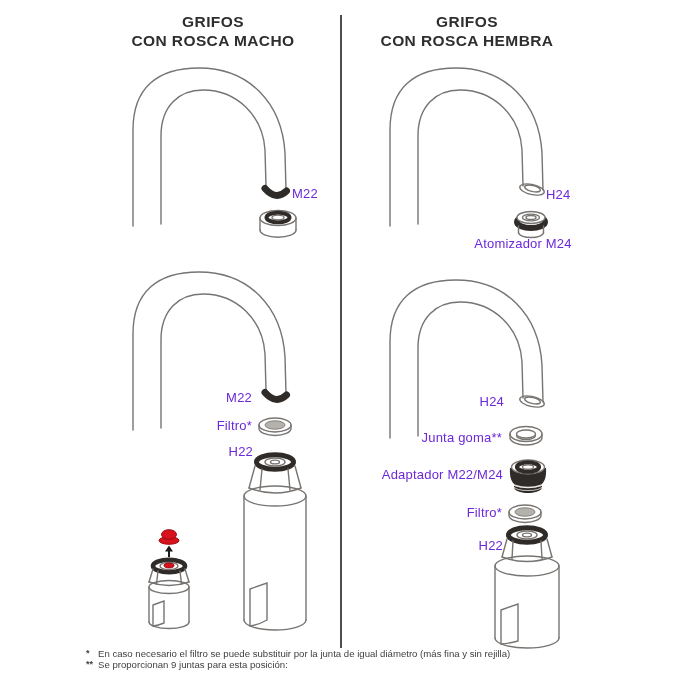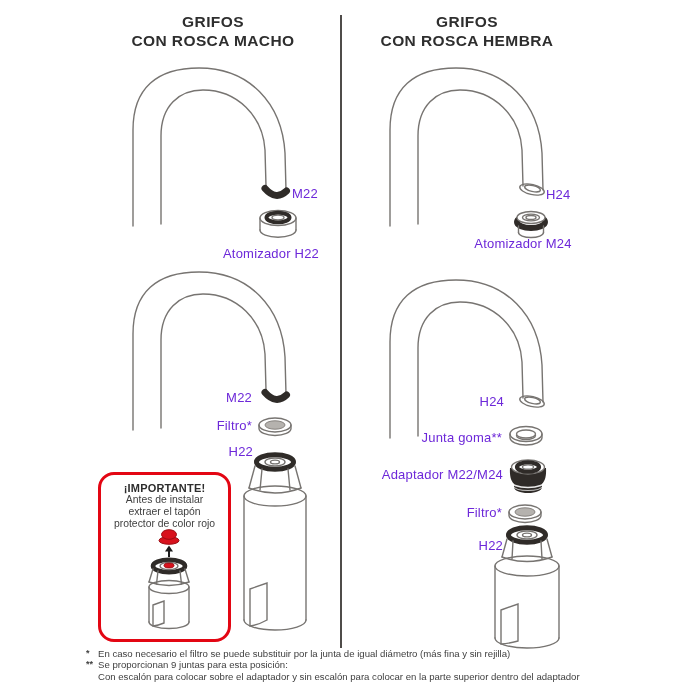--- a/index.html
+++ b/index.html
@@ -181,48 +181,37 @@
     <div>CON ROSCA MACHO</div>
   </div>
   <div class="hdr hdr-right">
     <div>GRIFOS</div>
     <div>CON ROSCA HEMBRA</div>
   </div>
 
   <div class="divider"></div>
 
   <div class="lbl" style="left:292px;top:186px;">M22</div>
-  <div class="lbl ctr" style="left:205px;top:246px;width:132px;">Atomizador H22</div>
   <div class="lbl ra" style="left:212px;top:390px;width:40px;">M22</div>
   <div class="lbl ra" style="left:200px;top:418px;width:52px;">Filtro*</div>
   <div class="lbl ra" style="left:213px;top:444px;width:40px;">H22</div>
 
   <div class="lbl" style="left:546px;top:187px;">H24</div>
   <div class="lbl ctr" style="left:457px;top:236px;width:132px;">Atomizador M24</div>
   <div class="lbl ra" style="left:464px;top:394px;width:40px;">H24</div>
   <div class="lbl ra" style="left:400px;top:430px;width:102px;">Junta goma**</div>
   <div class="lbl ra" style="left:360px;top:467px;width:143px;">Adaptador M22/M24</div>
   <div class="lbl ra" style="left:450px;top:505px;width:52px;">Filtro*</div>
   <div class="lbl ra" style="left:463px;top:538px;width:40px;">H22</div>
 
-  <div class="imp-box">
-    <div class="imp-title">¡IMPORTANTE!</div>
-    <div class="imp-line">Antes de instalar</div>
-    <div class="imp-line">extraer el tapón</div>
-    <div class="imp-line">protector de color rojo</div>
-  </div>
 
   <div class="footnotes">
     <div class="fn-row">
       <span class="fn-marker">*</span>
       <span>En caso necesario el filtro se puede substituir por la junta de igual diámetro (más fina y sin rejilla)</span>
     </div>
     <div class="fn-row">
       <span class="fn-marker">**</span>
       <span>Se proporcionan 9 juntas para esta posición:</span>
     </div>
-    <div class="fn-row">
-      <span class="fn-marker"></span>
-      <span>Con escalón para colocar sobre el adaptador y sin escalón para colocar en la parte superior dentro del adaptador</span>
-    </div>
   </div>
 
 </div>
 
 </body></html>

